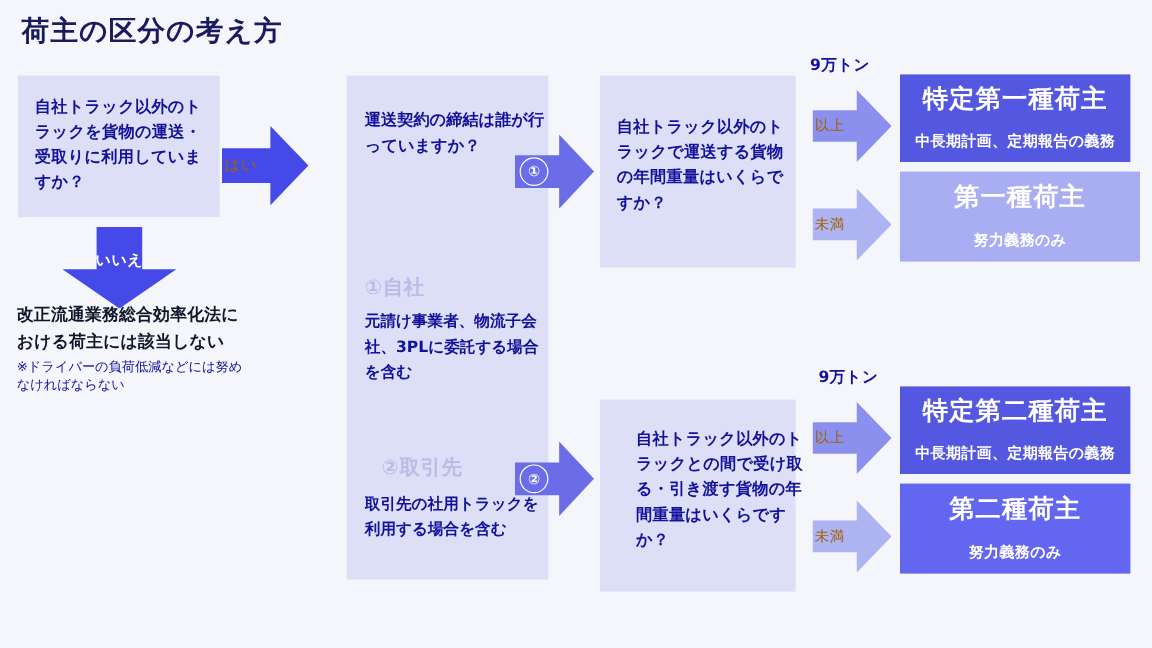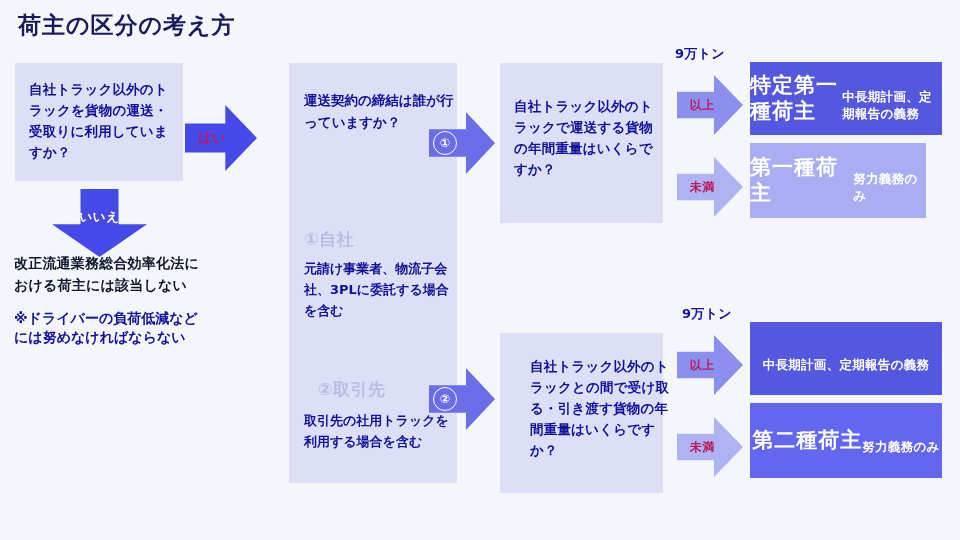--- a/index.html
+++ b/index.html
@@ -52,37 +52,37 @@
     text-align:center;color:#ffffff;font-size:12.5px;font-weight:bold;
     letter-spacing:0.5px;
   }
 
   #res-none{left:14px;top:253px;width:190px;}
   #res-none .rbig{
     color:#0f172a;font-weight:bold;font-size:14px;line-height:1.55;
     letter-spacing:0.2px;
   }
   #res-none .rnote{
-    margin-top:13px;
-    color:#11119c;font-weight:bold;font-size:14px;line-height:1.35;
+    margin-top:3px;
+    color:#11119c;font-weight:normal;font-size:11px;line-height:1.35;
     letter-spacing:0px;
   }
 
   
   .arrow-right{
     position:absolute;
   }
   .arrow-right-shape{
     position:absolute;inset:0;
     clip-path:polygon(0% 28%, 56% 28%, 56% 0%, 100% 50%, 56% 100%, 56% 72%, 0% 72%);
   }
   .arrow-right .alabel{
     position:absolute;left:2px;width:54%;top:50%;
     transform:translateY(-50%);
-    text-align:right;color:#be185d;font-weight:bold;
+    text-align:left;color:#a16207;font-weight:normal;
     letter-spacing:0.5px;
   }
   #arrow-yes{left:185px;top:105px;width:72px;height:66px;}
   #arrow-yes .arrow-right-shape{background:#4549e8;}
   #arrow-yes .alabel{font-size:13px;}
 
   
   #q2{left:253px;top:63px;width:168px;height:420px;margin-left:36px;}
   #q2 .head{
     position:absolute;left:15px;top:27px;width:150px;
@@ -135,32 +135,32 @@
   .arrow-sm .alabel{font-size:12px;}
   #arrow-ue1{left:677px;top:75px;}
   #arrow-mi1{left:677px;top:157px;}
   #arrow-ue2{left:677px;top:335px;}
   #arrow-mi2{left:677px;top:417px;}
   #arrow-ue1 .arrow-right-shape,#arrow-ue2 .arrow-right-shape{background:#8b90ee;}
   #arrow-mi1 .arrow-right-shape,#arrow-mi2 .arrow-right-shape{background:#aeb3f2;}
 
   
   .resbox{
-    display:flex;align-items:center;justify-content:center;
+    display:flex;flex-direction:column;align-items:center;justify-content:center;
   }
   .resbox .rtitle{
     color:#ffffff;font-weight:bold;font-size:21px;letter-spacing:1px;
     line-height:1.2;
   }
   .resbox .rsub{
     color:#ffffff;font-weight:bold;font-size:12.5px;letter-spacing:0.3px;
     margin-top:14px;
   }
   #r1{left:750px;top:62px;width:192px;height:73px;background:#5457e0;}
-  #r2{left:750px;top:143px;width:176px;height:75px;background:#a9aef2;align-items:center;}
+  #r2{left:750px;top:143px;width:200px;height:75px;background:#a9aef2;align-items:center;}
   #r3{left:750px;top:322px;width:192px;height:73px;background:#5457e0;}
   #r4{left:750px;top:403px;width:192px;height:75px;background:#6366f1;}
 </style>
 </head>
 <body>
 
 <div class="stage">
 
   <div class="abs title">荷主の区分の考え方</div>
 
@@ -237,20 +237,21 @@
     <div class="arrow-right-shape"></div>
     <div class="alabel">以上</div>
   </div>
 
   <div class="arrow-right arrow-sm" id="arrow-mi2">
     <div class="arrow-right-shape"></div>
     <div class="alabel">未満</div>
   </div>
 
   <div class="abs resbox" id="r3" style="background: rgb(84, 87, 224);">
+    <div class="rtitle">特定第二種荷主</div>
     <div class="rsub">中長期計画、定期報告の義務</div>
   </div>
 
   <div class="abs resbox" id="r4" style="background: rgb(99, 102, 241);">
     <div class="rtitle">第二種荷主</div>
     <div class="rsub">努力義務のみ</div>
   </div>
 
 </div>
 

